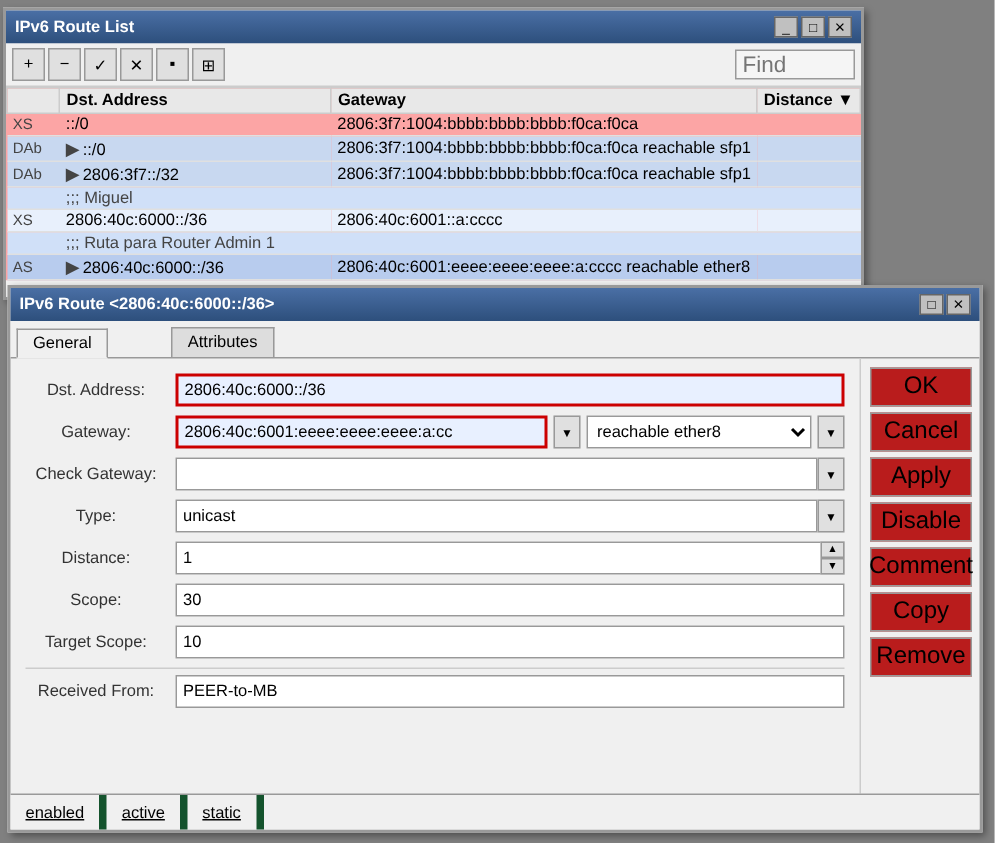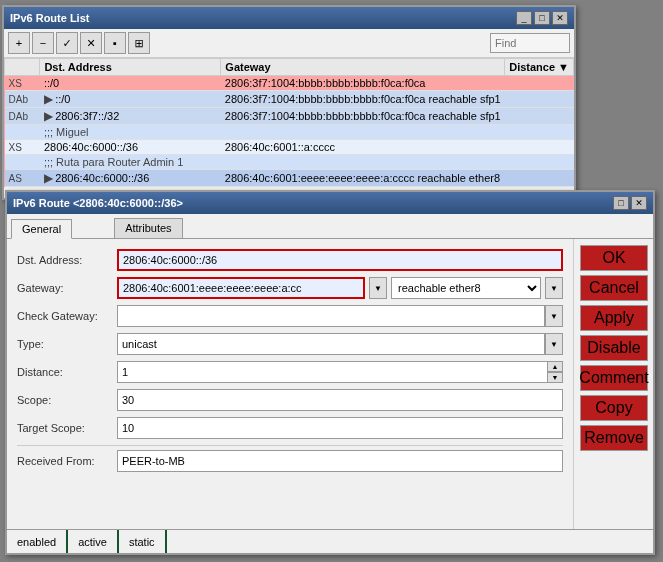--- a/index.html
+++ b/index.html
@@ -59,21 +59,21 @@
     }
 
     .find-box {
       margin-left: auto;
       width: 80px;
       height: 20px;
       border: 1px solid #999;
       padding: 2px 4px;
       background: #f5f5f5;
       color: #888;
-      font-size: 11px;
+      font-size: 15px;
     }
 
     
     .route-table {
       width: 100%;
       border-collapse: collapse;
       background: #fca5a5;
     }
 
     .route-table th {
@@ -148,21 +148,21 @@
     }
 
     .form-row {
       display: flex;
       align-items: center;
       margin-bottom: 6px;
     }
 
     .form-label {
       width: 100px;
-      text-align: left;
+      text-align: center;
       padding-right: 6px;
       font-size: 11px;
       color: #333;
       flex-shrink: 0;
     }
 
     .form-input {
       height: 22px;
       border: 1px solid #999;
       padding: 2px 4px;
@@ -245,25 +245,26 @@
       bottom: 0; left: 0; right: 0;
       height: 24px;
       background: #f0f0f0;
       border-top: 1px solid #999;
       display: flex;
       align-items: center;
     }
 
     .status-segment {
       padding: 0 10px;
-      border-right: 2px solid #14532d;
+      border-right: 5px solid #14532d;
       height: 100%;
       display: flex;
       align-items: center;
       font-size: 11px;
+      text-decoration: underline;
     }
 
     .divider-row {
       border-bottom: 1px solid #ccc;
       margin: 4px 0;
     }
 
     .scroll-area {
       overflow-y: auto;
       max-height: 145px;

